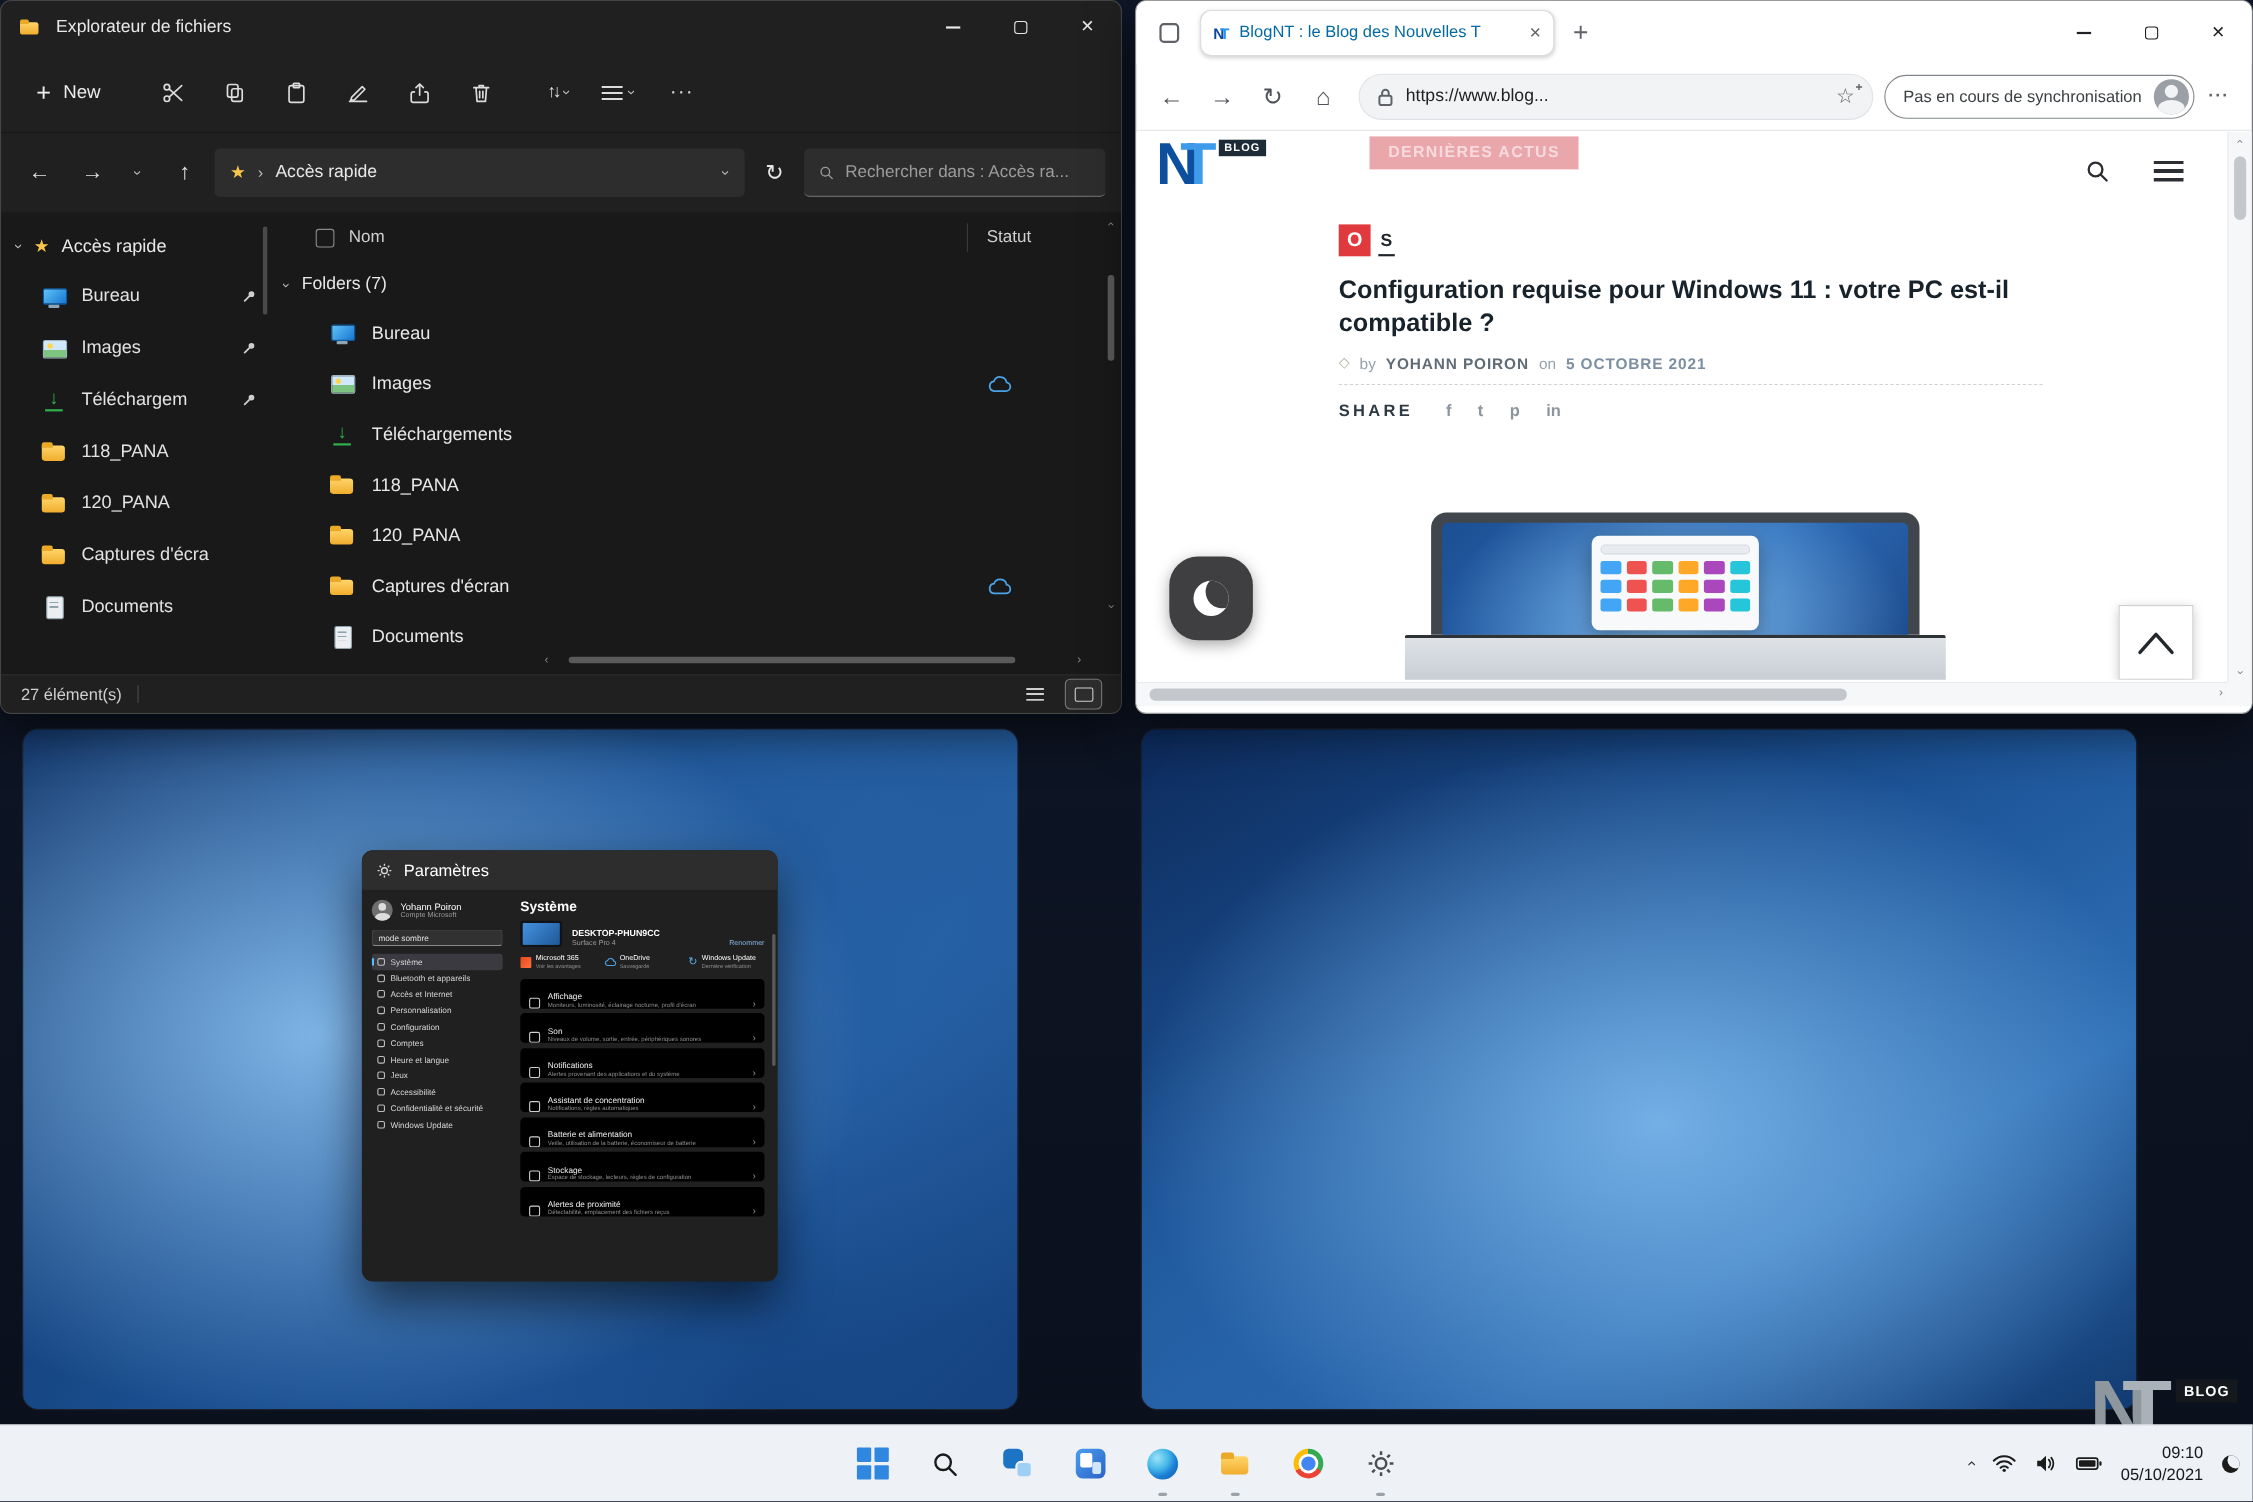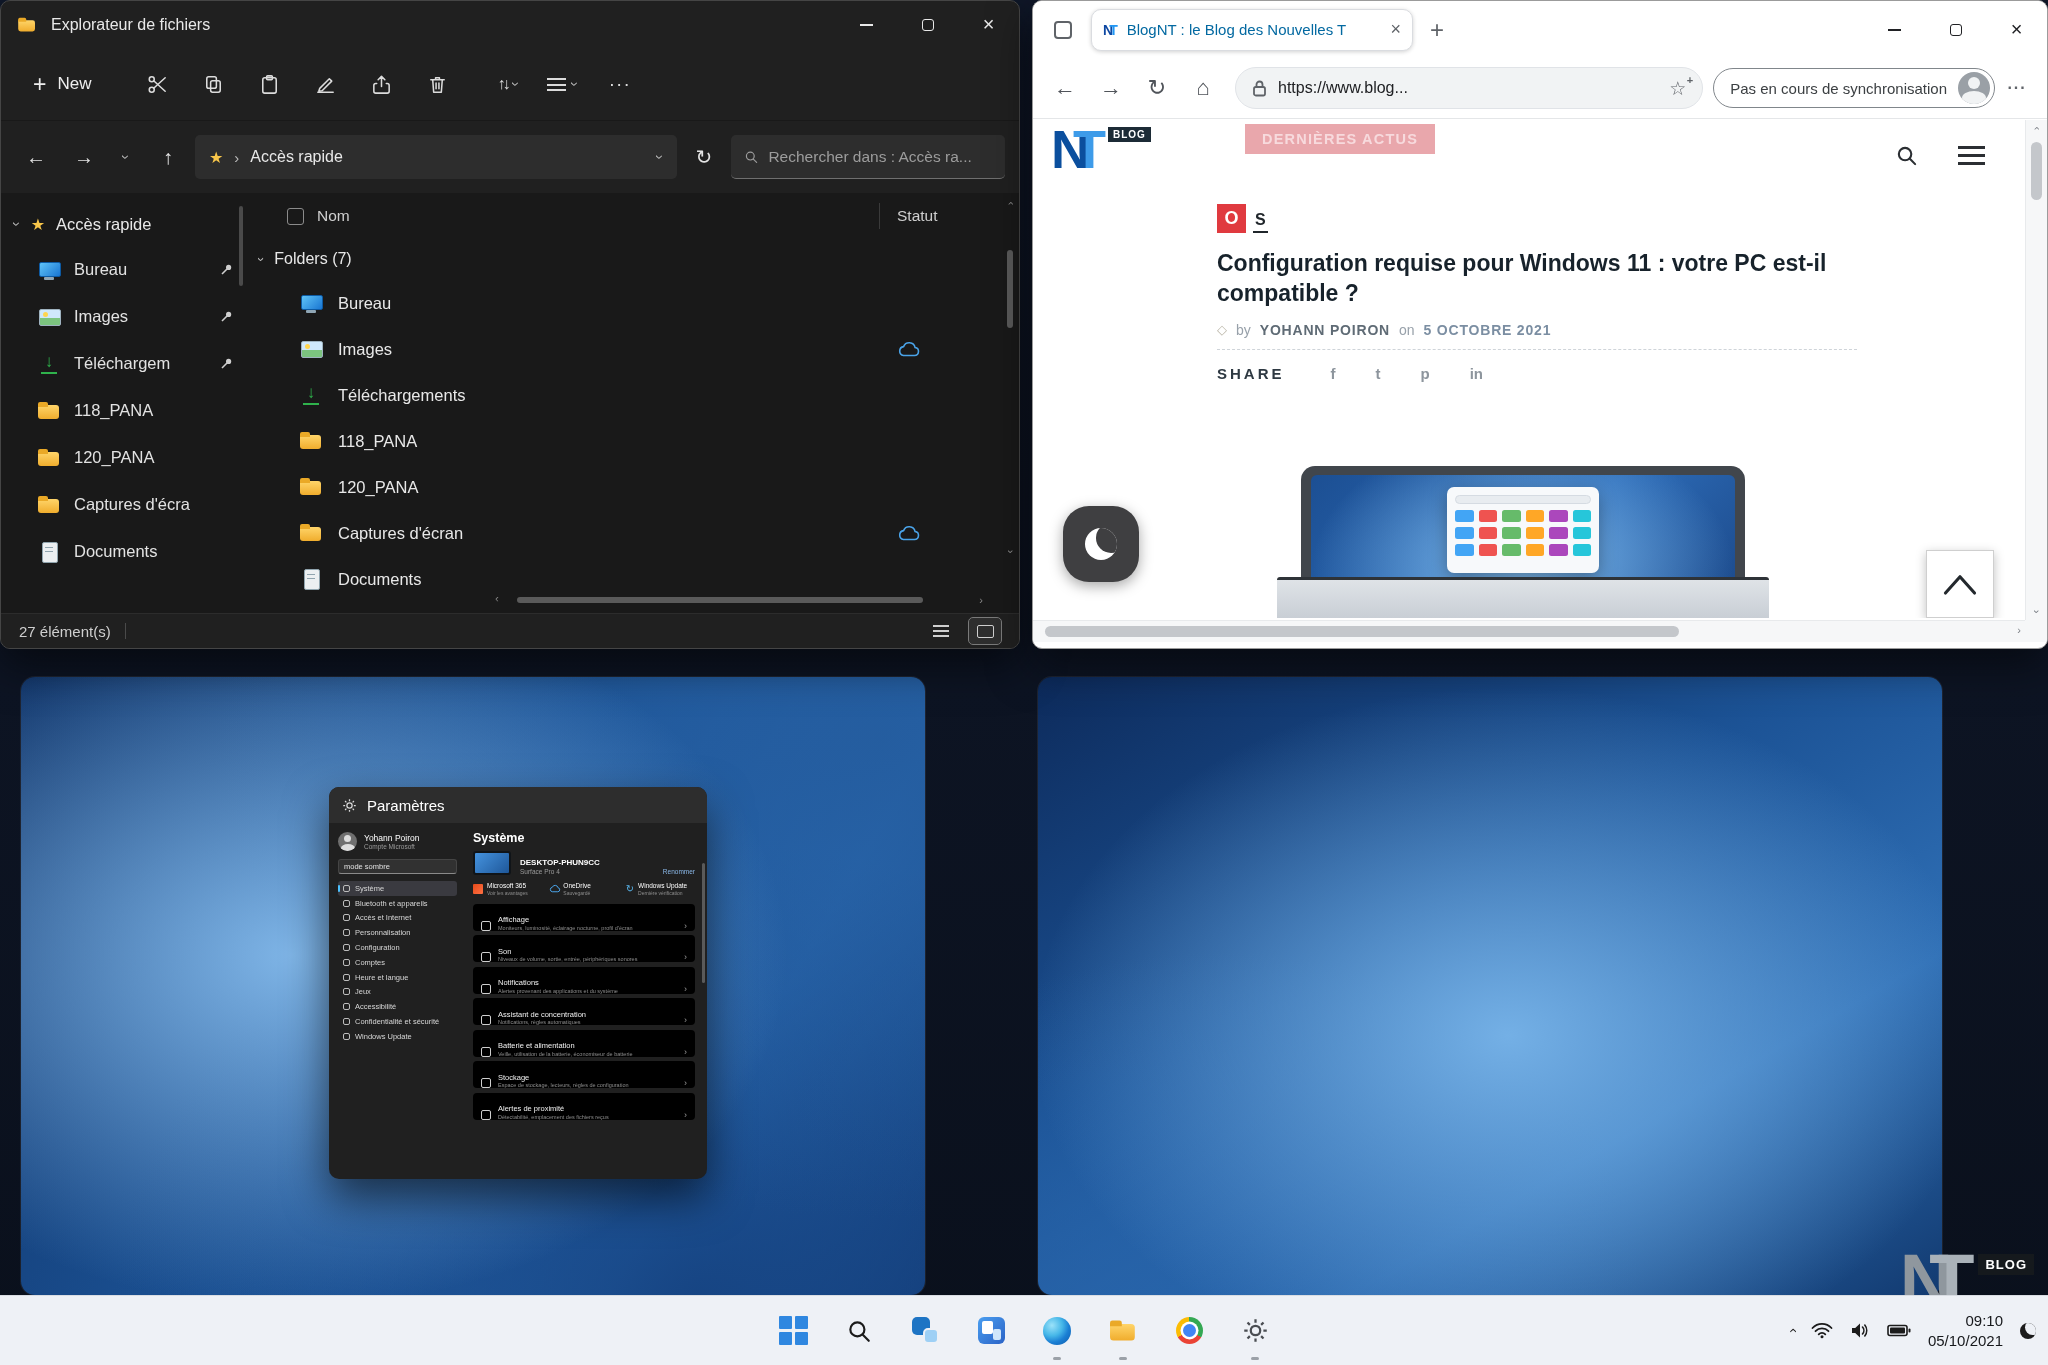--- a/index.html
+++ b/index.html
@@ -3,21 +3,21 @@
 <meta charset="utf-8">
 <style>
 *{margin:0;padding:0;box-sizing:border-box}
 html,body{width:2048px;height:1365px}
 body{font-family:"Liberation Sans","DejaVu Sans",sans-serif;background:#0c1220;overflow:hidden;position:relative}
 svg{display:block}
 i{font-style:normal}
 
 
 #desktop{position:absolute;inset:0;background:linear-gradient(180deg,#10182a 0%,#0a101c 100%)}
-.zone{position:absolute;top:677px;width:904px;height:618px;border-radius:14px;overflow:hidden;box-shadow:0 0 0 1px rgba(255,255,255,.07)}
+.zone{position:absolute;top:663px;width:904px;height:618px;border-radius:14px;overflow:hidden;box-shadow:0 0 0 1px rgba(255,255,255,.07)}
 #zone-left{left:21px;background:
  radial-gradient(900px 640px at 30% 45%, rgba(132,186,235,.95) 0%, rgba(132,186,235,0) 55%),
  radial-gradient(1100px 800px at 95% 10%, rgba(36,92,158,.9) 0%, rgba(36,92,158,0) 60%),
  radial-gradient(900px 700px at 75% 100%, rgba(21,66,128,.9) 0%, rgba(21,66,128,0) 65%),
  linear-gradient(120deg,#0f3368 0%,#1c5396 45%,#2a6ab2 75%,#16427f 100%)}
 #zone-right{left:1038px;background:
  radial-gradient(820px 600px at 52% 58%, rgba(120,180,233,.95) 0%, rgba(120,180,233,0) 58%),
  radial-gradient(700px 520px at 20% 95%, rgba(38,98,168,.85) 0%, rgba(38,98,168,0) 60%),
  linear-gradient(150deg,#0d2b5c 0%,#1c5396 40%,#2f6fb5 70%,#123a70 100%)}
 
@@ -181,21 +181,21 @@
 .article{position:absolute;left:184px;top:84px;width:656px}
 .cat{display:flex;align-items:flex-end;gap:7px;margin-bottom:16px}
 .cat-o{width:29px;height:29px;background:#e03a3f;color:#fff;font-weight:800;font-size:18px;display:flex;align-items:center;justify-content:center}
 .cat-s{font-size:16px;font-weight:700;color:#20262b;border-bottom:2px solid #20262b;padding:0 2px 2px}
 .a-title{font-size:23px;line-height:1.3;font-weight:700;color:#17222b;margin-bottom:13px;max-width:645px}
 .byline{display:flex;align-items:center;gap:9px;font-size:14px;color:#98a1aa;margin-bottom:11px}
 .by-diamond{color:#b9b4a6;font-size:13px}
 .by-author{color:#5f6b75;font-weight:700;letter-spacing:.8px}
 .by-date{color:#7b8ea2;font-weight:700;letter-spacing:.8px}
 .dash{border-top:1px dashed #cfd4d9;width:640px;margin-bottom:15px}
-.share-row{display:flex;align-items:flex-end;gap:40px}
+.share-row{display:flex;align-items:flex-end;gap:24px}
 .share-label{font-size:15px;font-weight:700;letter-spacing:3px;color:#2e3942;margin-right:6px}
 .share-ic{color:#8d959d;font-size:15px;font-weight:700}
 .hero{position:absolute;left:268px;top:346px;width:444px}
 .lap-screen{height:111px;border-radius:14px 14px 0 0;background:#41464c;padding:9px 10px 0;overflow:hidden}
 .lap-inner{height:200px;border-radius:6px 6px 0 0;position:relative;overflow:hidden;background:
  radial-gradient(300px 190px at 50% 45%, rgba(130,190,240,.95) 0%, rgba(130,190,240,0) 70%),
  linear-gradient(135deg,#1c4f93 0%,#2d6cb8 50%,#173f7c 100%)}
 .start-panel{position:absolute;left:50%;top:12px;transform:translateX(-50%);width:152px;height:86px;background:#f7f9fb;border-radius:7px;padding:8px;box-shadow:0 6px 18px rgba(0,0,0,.35)}
 .start-search{height:9px;border-radius:5px;background:#e8ecf0;border:1px solid #d5dbe2;margin-bottom:6px}
 .start-grid{display:grid;grid-template-columns:repeat(6,1fr);gap:5px}

